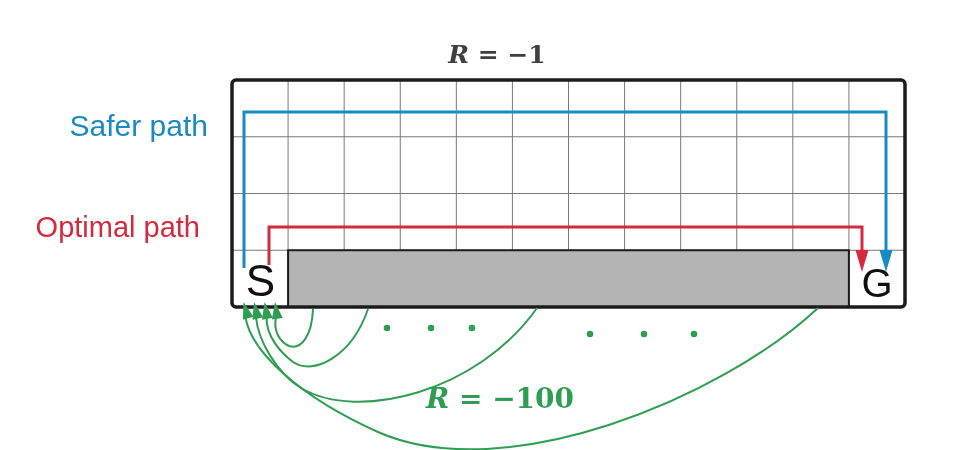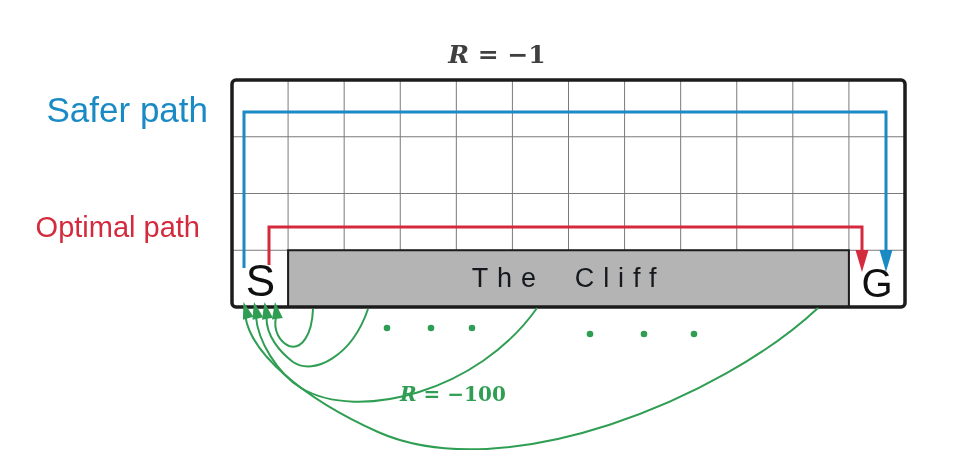--- a/index.html
+++ b/index.html
@@ -3,36 +3,36 @@
 <meta charset="utf-8">
 <style>
   html,body{margin:0;padding:0;background:#ffffff;}
   .canvas{
     position:relative;width:968px;height:450px;background:#ffffff;
     font-family:"Liberation Sans", sans-serif;overflow:hidden;
   }
   .diagram-svg{position:absolute;left:0;top:0;}
   .lbl{position:absolute;white-space:nowrap;}
   .safer-label{
-    left:40px;top:94px;width:168px;text-align:right;
-    font-size:35px;line-height:32px;color:var(--safer_blue);
+    left:40px;top:110px;width:168px;text-align:right;
+    font-size:30px;line-height:32px;color:var(--safer_blue);
   }
   .optimal-label{
     left:10px;top:211px;width:190px;text-align:right;
     font-size:29px;line-height:32px;color:var(--optimal_red);
   }
   .math{font-family:"DejaVu Serif", serif;font-weight:bold;}
   .math .mvar{font-style:italic;}
   .reward-step{
     left:397px;top:40px;width:200px;text-align:center;
     font-size:25px;color:var(--math_gray);
   }
   .reward-cliff{
-    left:400px;top:382px;width:200px;text-align:left;
-    font-size:20px;color:var(--cliff_green);
+    left:400px;top:382px;width:200px;text-align:center;
+    font-size:28px;color:var(--cliff_green);
   }
   .start-label{
     left:232px;top:258px;width:57px;text-align:center;
     font-size:44px;line-height:46px;color:#101010;
   }
   .goal-label{
     left:849px;top:261px;width:56px;text-align:center;
     font-size:40px;line-height:44px;color:#101010;
   }
   .cliff-label{
@@ -117,15 +117,14 @@
   <div class="lbl optimal-label">Optimal path</div>
 
   <div class="lbl math reward-step"><span class="mvar">R</span><span> = −1</span></div>
 
   <div class="lbl math reward-cliff"><span class="mvar">R</span><span> = −100</span></div>
 
   <div class="lbl start-label">S</div>
 
   <div class="lbl goal-label">G</div>
 
-  <div class="lbl cliff-label">The Cliff</div>
 
 </div>
 
 </body></html>

